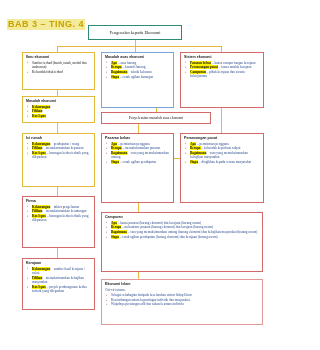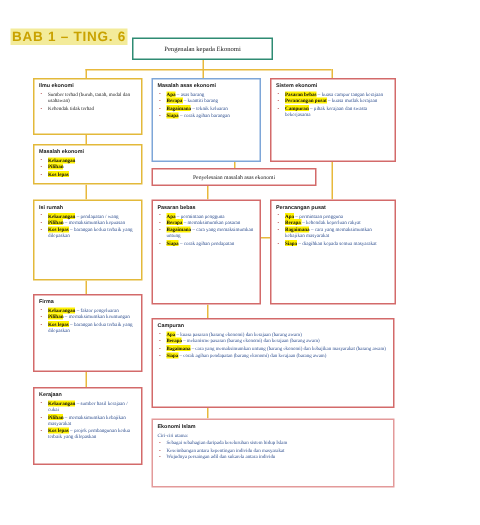--- a/index.html
+++ b/index.html
@@ -57,21 +57,21 @@
 
   #sistem-box    {left:180px;top:52px; width:84px;  height:56px;}
   #perancangan-box{left:180px;top:133px;width:84px;  height:70px;}
 
   #campuran-box li, #islam-box li{font-size:3.3px;line-height:4.2px;}
   #islam-box .sub{font-size:3.3px;line-height:4.4px;color:#2f4f8f;margin:0 0 1px 0;}
 </style>
 </head>
 <body>
 
-<div class="chapter-title">BAB 1 – TING. 6</div>
+<div class="chapter-title">BAB 3 – TING. 4</div>
 
 <div class="ln lv" style="left:135px;top:40px;height:6px;"></div>
 <div class="ln lh" style="left:57px;top:46px;width:164px;"></div>
 <div class="ln lv" style="left:57px;top:46px;height:6px;"></div>
 <div class="ln lv" style="left:135px;top:46px;height:6px;"></div>
 <div class="ln lv" style="left:221px;top:46px;height:6px;"></div>
 
 <div class="ln lv" style="left:57px;top:90px;height:6px;"></div>
 <div class="ln lv" style="left:57px;top:123px;height:10px;"></div>
 <div class="ln lv" style="left:57px;top:187px;height:9px;"></div>

